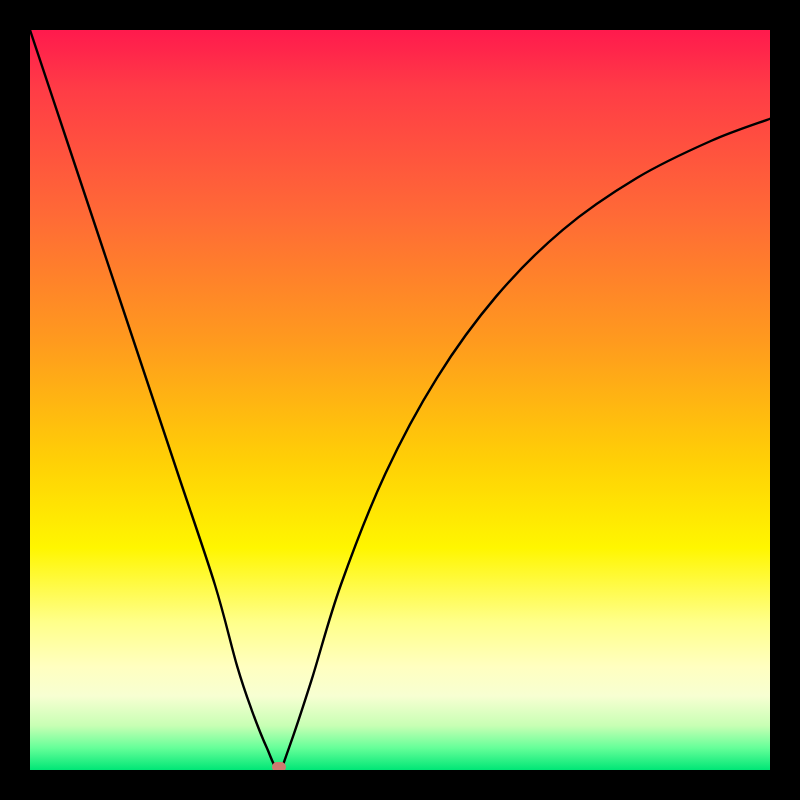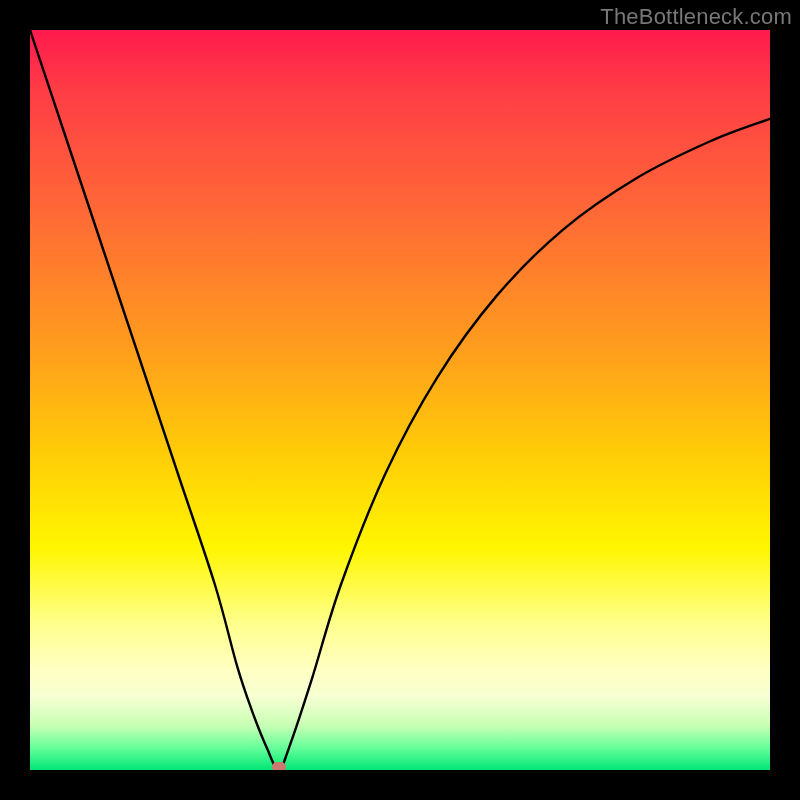--- a/index.html
+++ b/index.html
@@ -78,14 +78,13 @@
   <div class="plot-area">
     <div class="gradient"></div>
 
     <svg class="curve" viewBox="0 0 740 740" preserveAspectRatio="none">
       <path id="curve-path" fill="none" stroke="#000" stroke-width="2.4" stroke-linecap="round" stroke-linejoin="round" d="M 0.00 0.00 C 6.17 18.50, 24.67 74.00, 37.00 111.00 C 49.33 148.00, 61.67 185.00, 74.00 222.00 C 86.33 259.00, 98.67 296.00, 111.00 333.00 C 123.33 370.00, 135.67 407.00, 148.00 444.00 C 160.33 481.00, 175.13 522.93, 185.00 555.00 C 194.87 587.07, 201.03 615.43, 207.20 636.40 C 213.37 657.37, 217.07 667.23, 222.00 680.80 C 226.93 694.37, 232.36 707.93, 236.80 717.80 C 241.24 727.67, 244.94 740.00, 248.64 740.00 C 252.34 740.00, 253.57 732.60, 259.00 717.80 C 264.43 703.00, 272.57 678.33, 281.20 651.20 C 289.83 624.07, 298.47 589.53, 310.80 555.00 C 323.13 520.47, 339.17 478.53, 355.20 444.00 C 371.23 409.47, 388.50 377.40, 407.00 347.80 C 425.50 318.20, 445.23 291.07, 466.20 266.40 C 487.17 241.73, 509.37 219.53, 532.80 199.80 C 556.23 180.07, 582.13 162.80, 606.80 148.00 C 631.47 133.20, 658.60 120.87, 680.80 111.00 C 703.00 101.13, 730.13 92.50, 740.00 88.80"></path>
     </svg>
 
     <div class="marker" id="min-marker" style="left: 248.64px; top: 737px;"></div>
   </div>
 
-  <div class="watermark">TheBottleneck.com</div>
 </div>
 
 </body></html>

